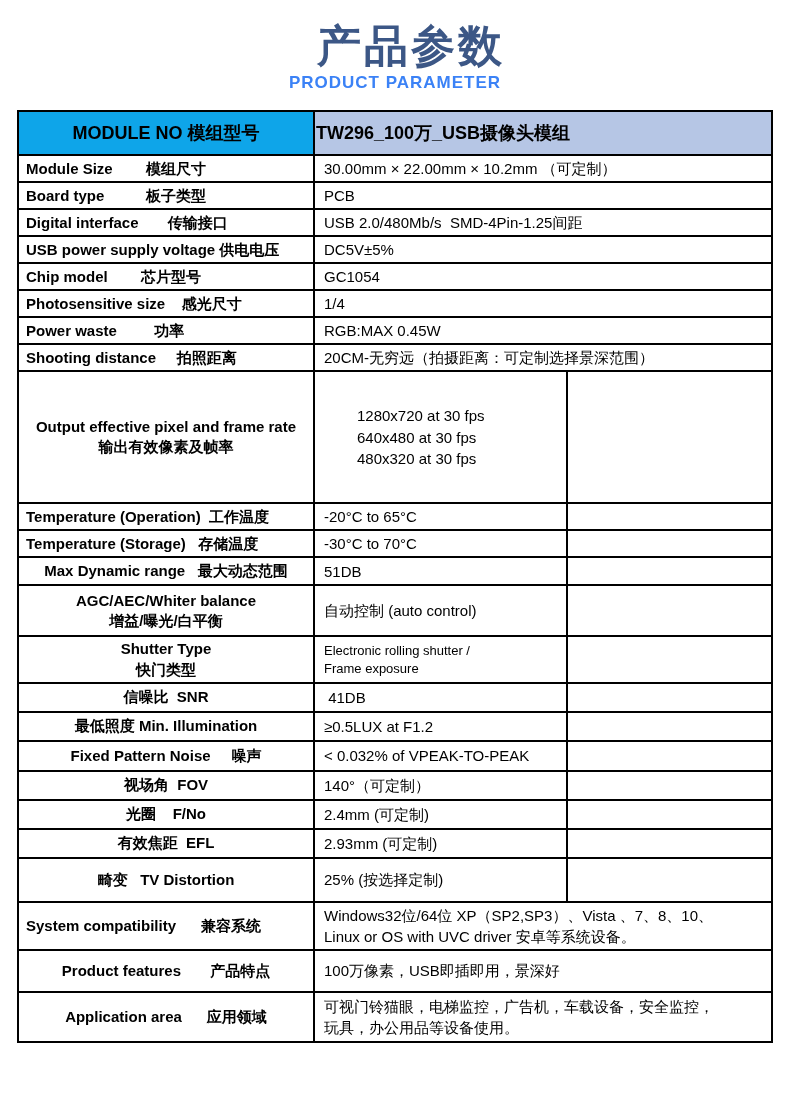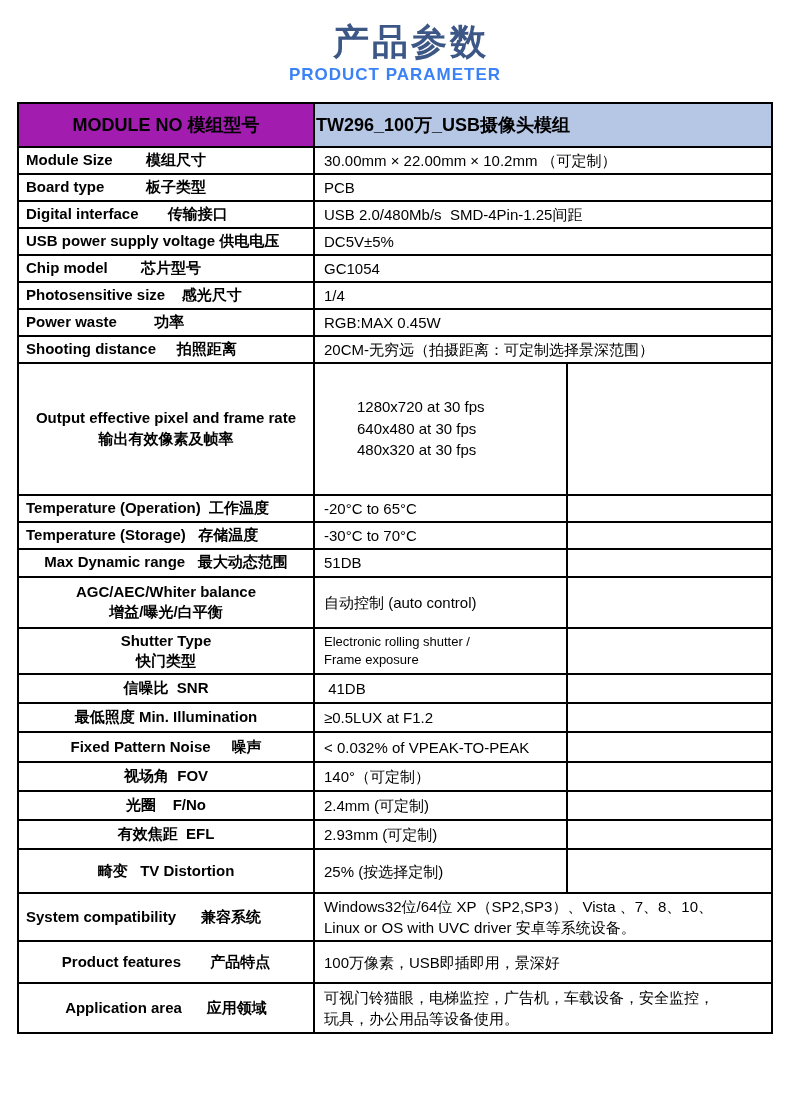--- a/index.html
+++ b/index.html
@@ -5,21 +5,21 @@
   html,body { margin:0; padding:0; }
   body {
     width:790px; height:1104px;
     background:#ffffff;
     font-family:"Liberation Sans", sans-serif;
     color:#000;
     overflow:hidden;
   }
   .title-block { text-align:center; padding-top:22px; }
   .page-title {
-    font-size:36px; font-weight:700; letter-spacing:3px;
+    font-size:44px; font-weight:700; letter-spacing:3px;
     color:#3c5786; line-height:1.1; margin:0;padding-left:32px;
   }
   .page-subtitle {
     font-size:17px; font-weight:700; letter-spacing:1px;
     color:#46618e; margin:3px 0 0 0;
   }
   table.spec {
     border-collapse:collapse; table-layout:fixed;
     width:754px; margin:17px auto 0 auto;
   }
@@ -51,21 +51,21 @@
 </div>
 
 <table class="spec">
   <colgroup>
     <col style="width:296px">
     <col style="width:253px">
     <col style="width:205px">
   </colgroup>
   <thead>
     <tr>
-      <th class="hdr-left" style="background: #a21caf;">MODULE NO  模组型号</th>
+      <th class="hdr-left" style="background: #0ea5e9;">MODULE NO  模组型号</th>
       <th class="hdr-right" colspan="2" style="background: rgb(182, 198, 229);">TW296_100万_USB摄像头模组</th>
     </tr>
   </thead>
   <tbody>
       <tr>
         <td class="lbl" style="height: 24px;">Module Size        模组尺寸</td>
         <td class="val" colspan="2">30.00mm × 22.00mm × 10.2mm （可定制）</td>
       </tr>
       <tr>
         <td class="lbl" style="height: 23px;">Board type          板子类型</td>

